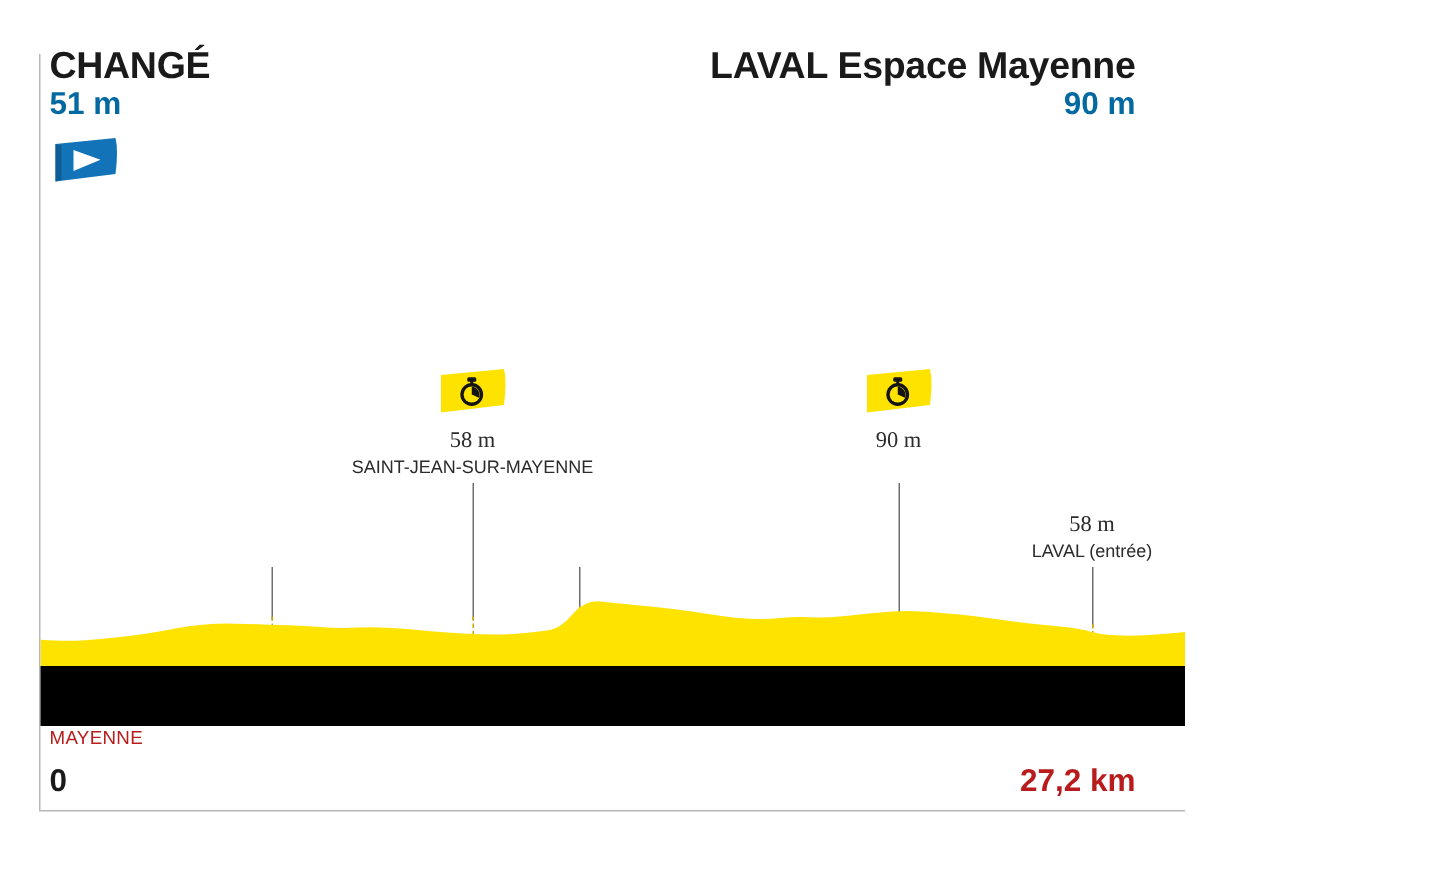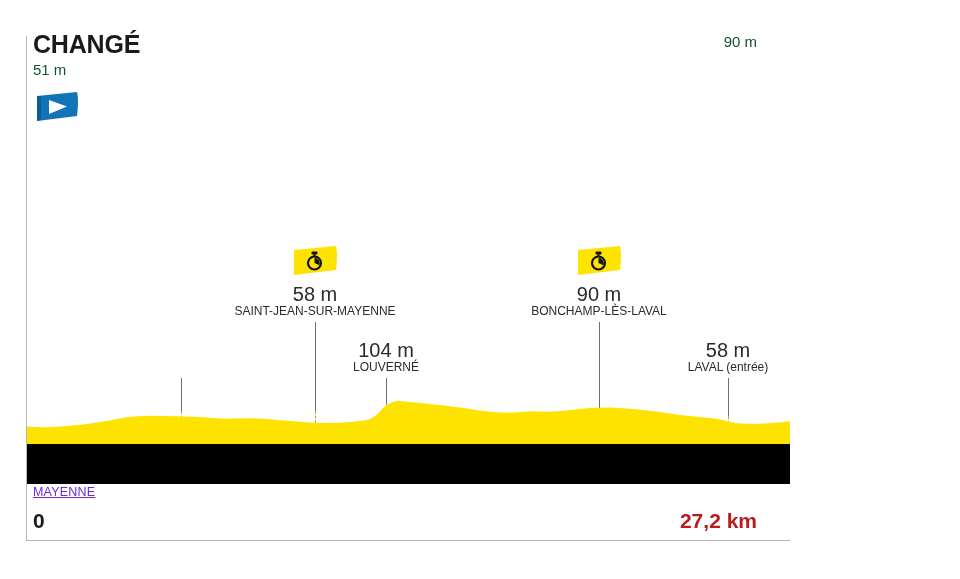--- a/index.html
+++ b/index.html
@@ -54,23 +54,23 @@
   .head.right { right: 33px; text-align: right; }
   .head-title {
     font-size: 25px;
     font-weight: bold;
     color: #1a1a1a;
     letter-spacing: -0.2px;
     line-height: 28px;
     white-space: nowrap;
   }
   .head-alt {
-    font-size: 15px;
-    font-weight: normal;
-    color: #14532d;
+    font-size: 21px;
+    font-weight: bold;
+    color: #0369a1;
     line-height: 22px;
     margin-top: 1px;
   }
 
   
   .flag {
     position: absolute;
     width: 46px;
     height: 34px;
   }
@@ -88,21 +88,22 @@
   
   .pt-label {
     position: absolute;
     transform: translateX(-50%);
     text-align: center;
     white-space: nowrap;
     color: #2b2b2b;
     line-height: 17px;
   }
   .pt-alt {
-    font-size: 20px;
+    font-size: 15px;
+    font-family: Liberation Serif, serif;
   }
   .pt-name {
     font-size: 12px;
   }
 
   
   .leader-solid {
     position: absolute;
     width: 1px;
     background: #6f6f6f;
@@ -142,23 +143,22 @@
   }
   .km-row-top    { top: 449px; }
   .km-row-bottom { top: 462px; }
 
   
   .dept-label {
     position: absolute;
     left: 33px;
     top: 485px;
     font-size: 12.5px;
-    color: #6d28d9;
+    color: #b91c1c;
     letter-spacing: 0.2px;
-    text-decoration: underline;
   }
   .dist-start {
     position: absolute;
     left: 33px;
     top: 509px;
     font-size: 21px;
     font-weight: bold;
     color: #1a1a1a;
   }
   .dist-end {
@@ -184,20 +184,21 @@
     <div class="head-alt">51 m</div>
   </div>
 
   <svg class="flag flag-start" viewBox="0 0 46 34">
     <path d="M3 6 L43 2 Q45 10 43 26 L3 31 Z" fill="#1273B8"></path>
     <path d="M3 6 L7 7 L7 30 L3 31 Z" fill="#0E5D95"></path>
     <polygon points="15,10 33,16.5 15,24" fill="#ffffff"></polygon>
   </svg>
 
   <div class="head right">
+    <div class="head-title">LAVAL Espace Mayenne</div>
     <div class="head-alt">90 m</div>
   </div>
 
   <svg class="flag flag-end" viewBox="0 0 46 34">
     <defs>
       <clipPath id="fclip">
         <path d="M3 6 L43 2 Q45 10 43 26 L3 31 Z"></path>
       </clipPath>
     </defs>
     <path d="M3 6 L43 2 Q45 10 43 26 L3 31 Z" fill="#D9282F"></path>
@@ -248,34 +249,29 @@
     <g fill="#141414">
       <rect x="20.5" y="7.5" width="6" height="3" rx="1"></rect>
       <rect x="22.5" y="10" width="2" height="2.5"></rect>
       <circle cx="23.5" cy="19" r="7.6"></circle>
     </g>
     <circle cx="23.5" cy="19" r="5.4" fill="#FFE300"></circle>
     <path d="M23.5 19 L23.5 13.8 A5.4 5.4 0 0 1 28.3 21.2 Z" fill="#141414"></path>
   </svg>
   <div class="pt-label" style="left:599px; top:286px;">
     <div class="pt-alt">90 m</div>
-    <div class="pt-name">BONCHAMP-LÈS-LAVAL</div>
   </div>
   <div class="leader-solid" style="left:599px; top:322px; height:95px;"></div>
   <div class="leader-dash" style="left:599px; top:415px; height:32px;"></div>
   <div class="km-tick-label km-row-top" style="left:599px;">17,2</div>
 
   <div class="leader-solid" style="left:181px; top:378px; height:35px;"></div>
   <div class="leader-dash" style="left:181px; top:411px; height:36px;"></div>
   <div class="km-tick-label km-row-top" style="left:181px;">4,7</div>
 
-  <div class="pt-label" style="left:386px; top:342px;">
-    <div class="pt-alt">104 m</div>
-    <div class="pt-name">LOUVERNÉ</div>
-  </div>
   <div class="leader-solid" style="left:386px; top:378px; height:27px;"></div>
   <div class="leader-dash" style="left:386px; top:404px; height:62px;"></div>
   <div class="km-tick-label km-row-bottom" style="left:386px;">10,9</div>
 
   <div class="pt-label" style="left:728px; top:342px;">
     <div class="pt-alt">58 m</div>
     <div class="pt-name">LAVAL (entrée)</div>
   </div>
   <div class="leader-solid" style="left:728px; top:378px; height:40px;"></div>
   <div class="leader-dash" style="left:728px; top:416px; height:31px;"></div>

